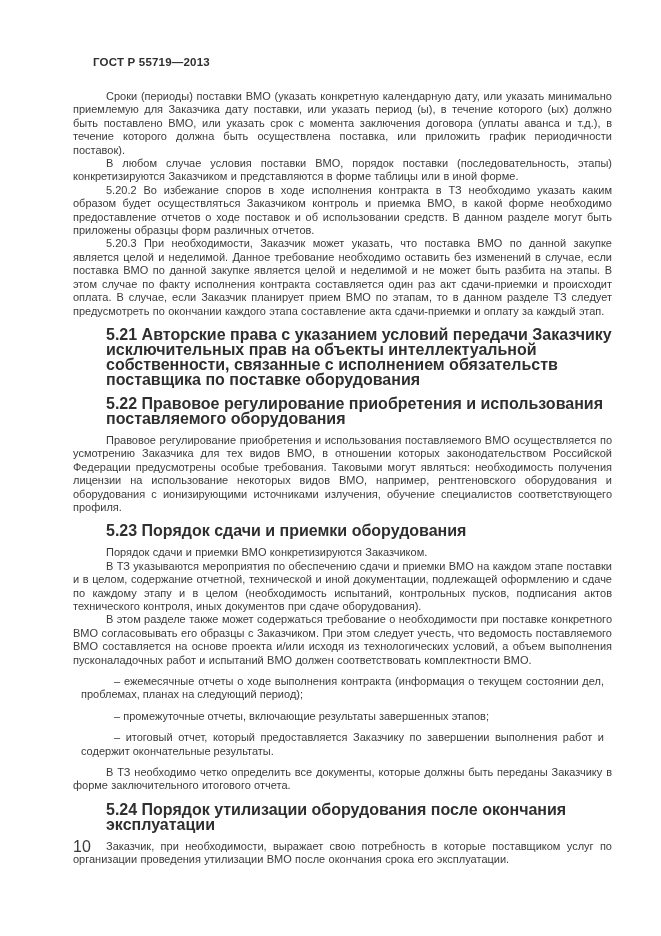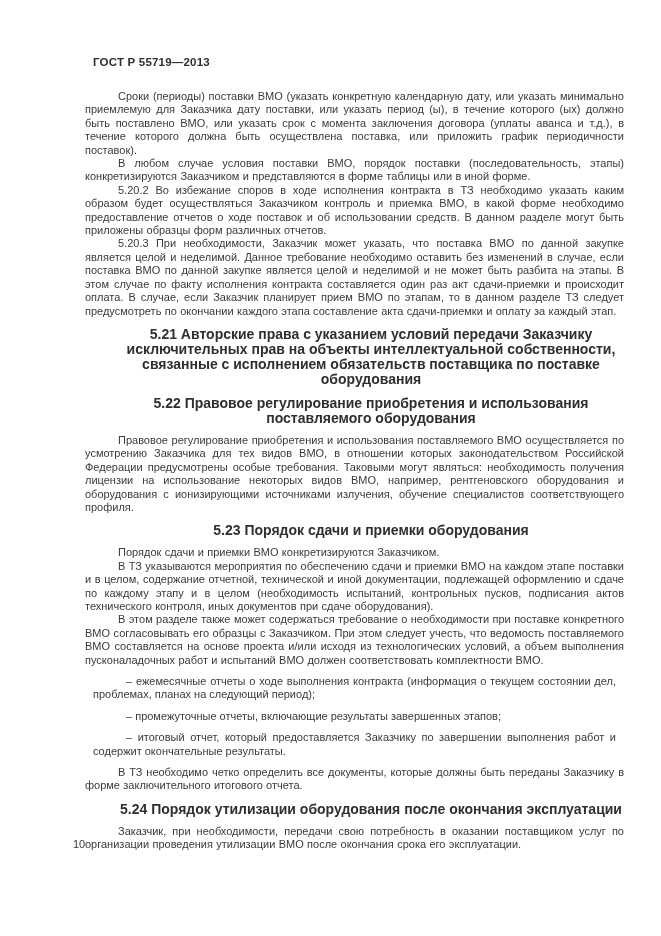--- a/index.html
+++ b/index.html
@@ -21,21 +21,21 @@
     left: 73px;
     top: 56px;
     font-size: 11.5px;
     font-weight: bold;
     color: #2f2f2f;
     letter-spacing: 0.2px;
     padding-left: 20px;
   }
   .content {
     position: absolute;
-    left: 85px;
+    left: 73px;
     top: 90px;
     width: 539px;
   }
   .body-text {
     margin: 0;
     font-size: 11px;
     line-height: 13.4px;
     text-align: justify;
     text-indent: 33px;
     word-spacing: 0.3px;
@@ -43,31 +43,31 @@
   .list-item {
     margin: 8px;
     font-size: 11px;
     line-height: 13.4px;
     text-align: justify;
     text-indent: 33px;
   }
   .section-heading {
     margin: 9px 0 8px 0;
     padding-left: 33px;
-    font-size: 14px;
+    font-size: 16px;
     font-weight: bold;
     line-height: 15px;
     color: #2f2f2f;
-    text-align: center;
+    text-align: left;
   }
   .page-number {
     position: absolute;
     left: 73px;
     top: 838px;
-    font-size: 11px;
+    font-size: 16px;
     color: #3a3a3a;
   }
 </style>
 </head>
 <body>
 
 <div class="page">
 
   <div class="running-header">ГОСТ Р 55719—2013</div>
 
@@ -100,19 +100,19 @@
     <p class="list-item">– ежемесячные отчеты о ходе выполнения контракта (информация о текущем состоянии дел, проблемах, планах на следующий период);</p>
 
     <p class="list-item">– промежуточные отчеты, включающие результаты завершенных этапов;</p>
 
     <p class="list-item">– итоговый отчет, который предоставляется Заказчику по завершении выполнения работ и содержит окончательные результаты.</p>
 
     <p class="body-text">В ТЗ необходимо четко определить все документы, которые должны быть переданы Заказчику в форме заключительного итогового отчета.</p>
 
     <h4 class="section-heading">5.24 Порядок утилизации оборудования после окончания эксплуатации</h4>
 
-    <p class="body-text">Заказчик, при необходимости, передачи свою потребность в оказании поставщиком услуг по организации проведения утилизации ВМО после окончания срока его эксплуатации.</p>
+    <p class="body-text">Заказчик, при необходимости, выражает свою потребность в которые поставщиком услуг по организации проведения утилизации ВМО после окончания срока его эксплуатации.</p>
 
   </div>
 
   <div class="page-number">10</div>
 
 </div>
 
 </body></html>

